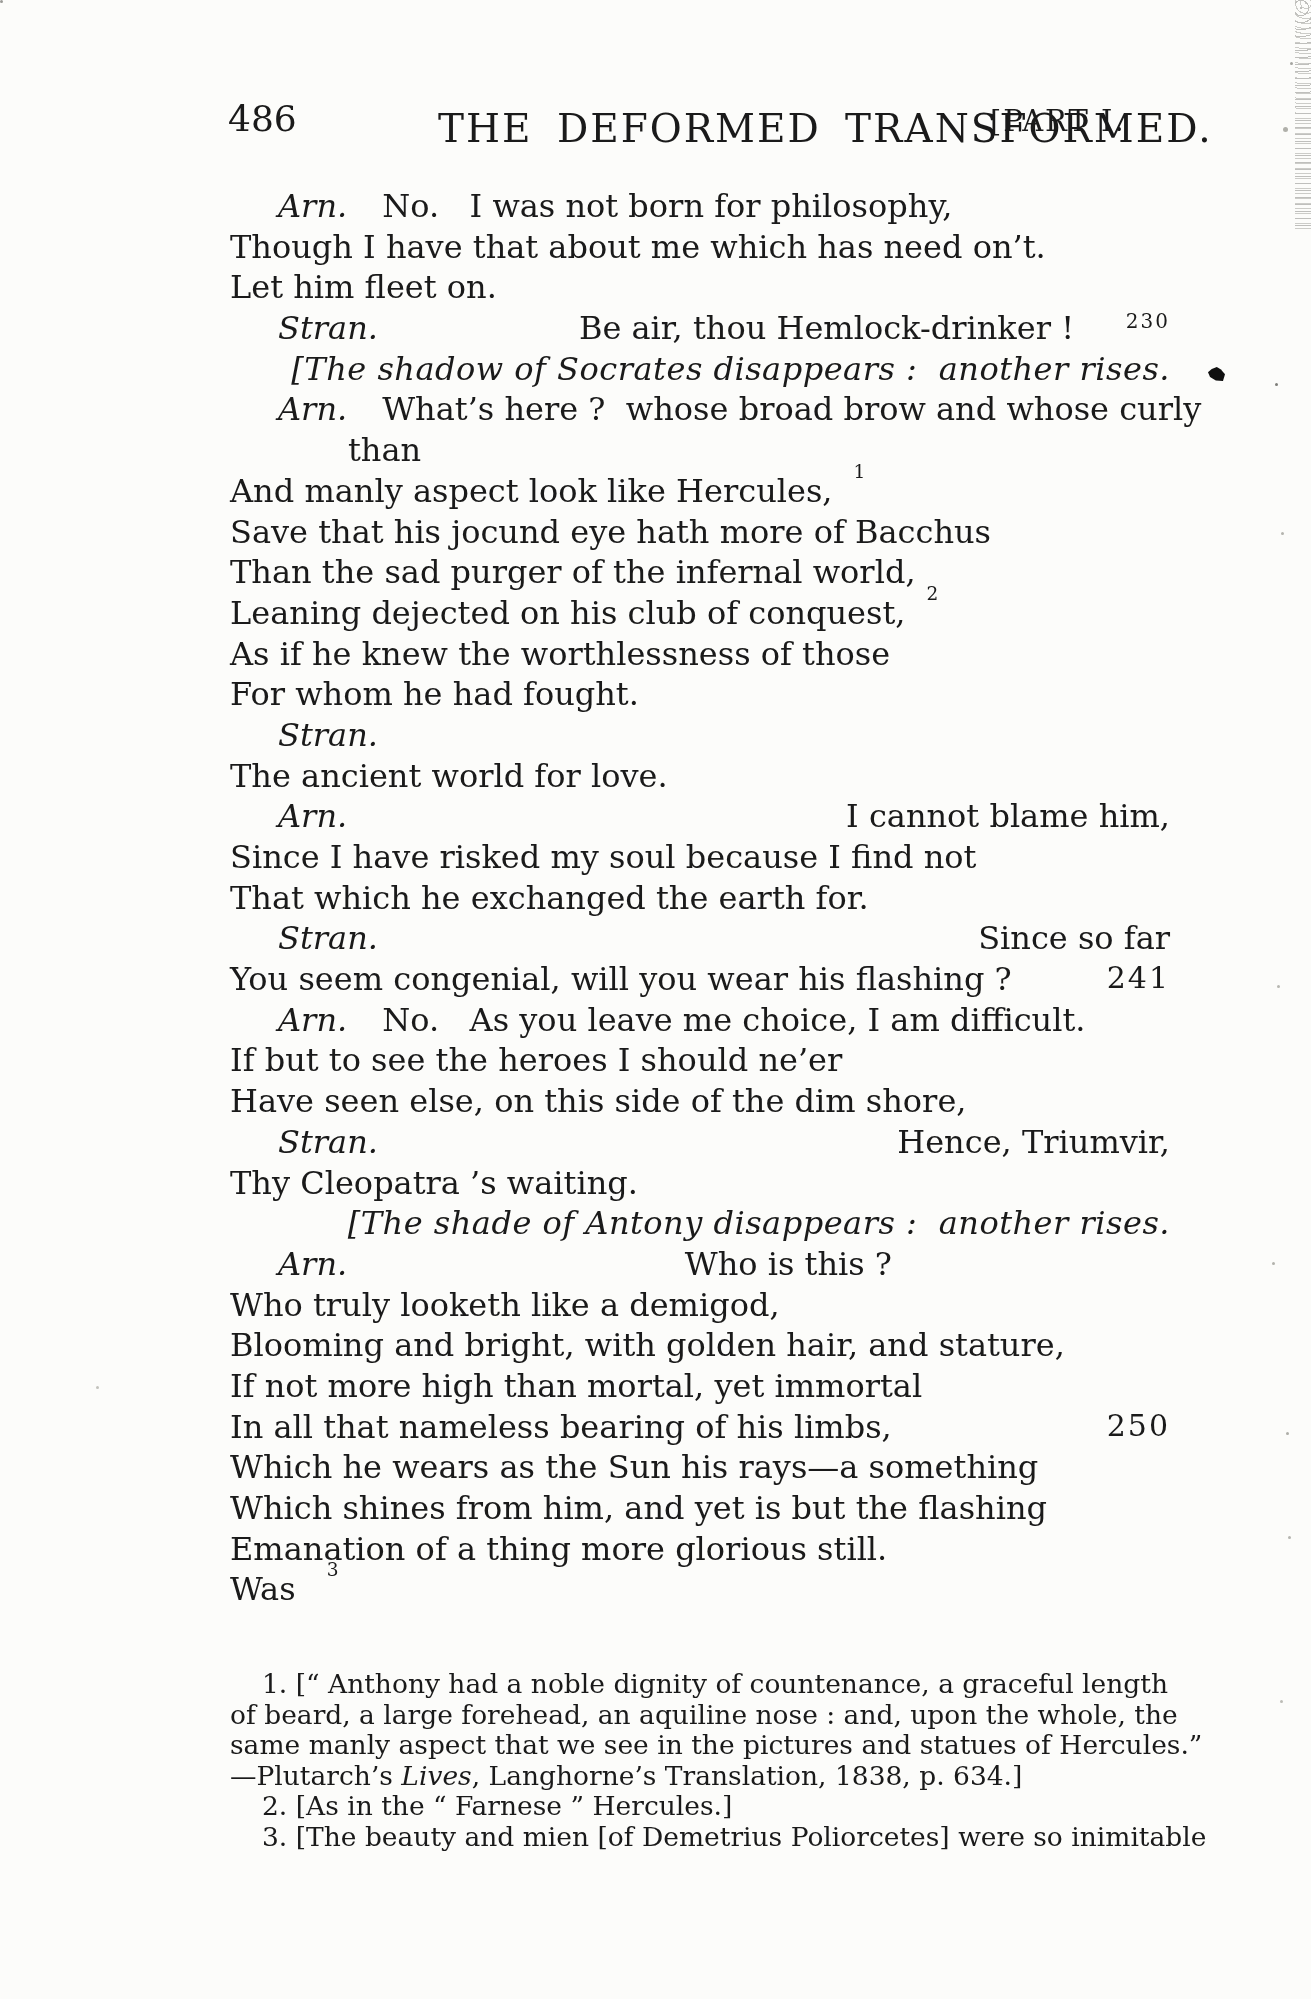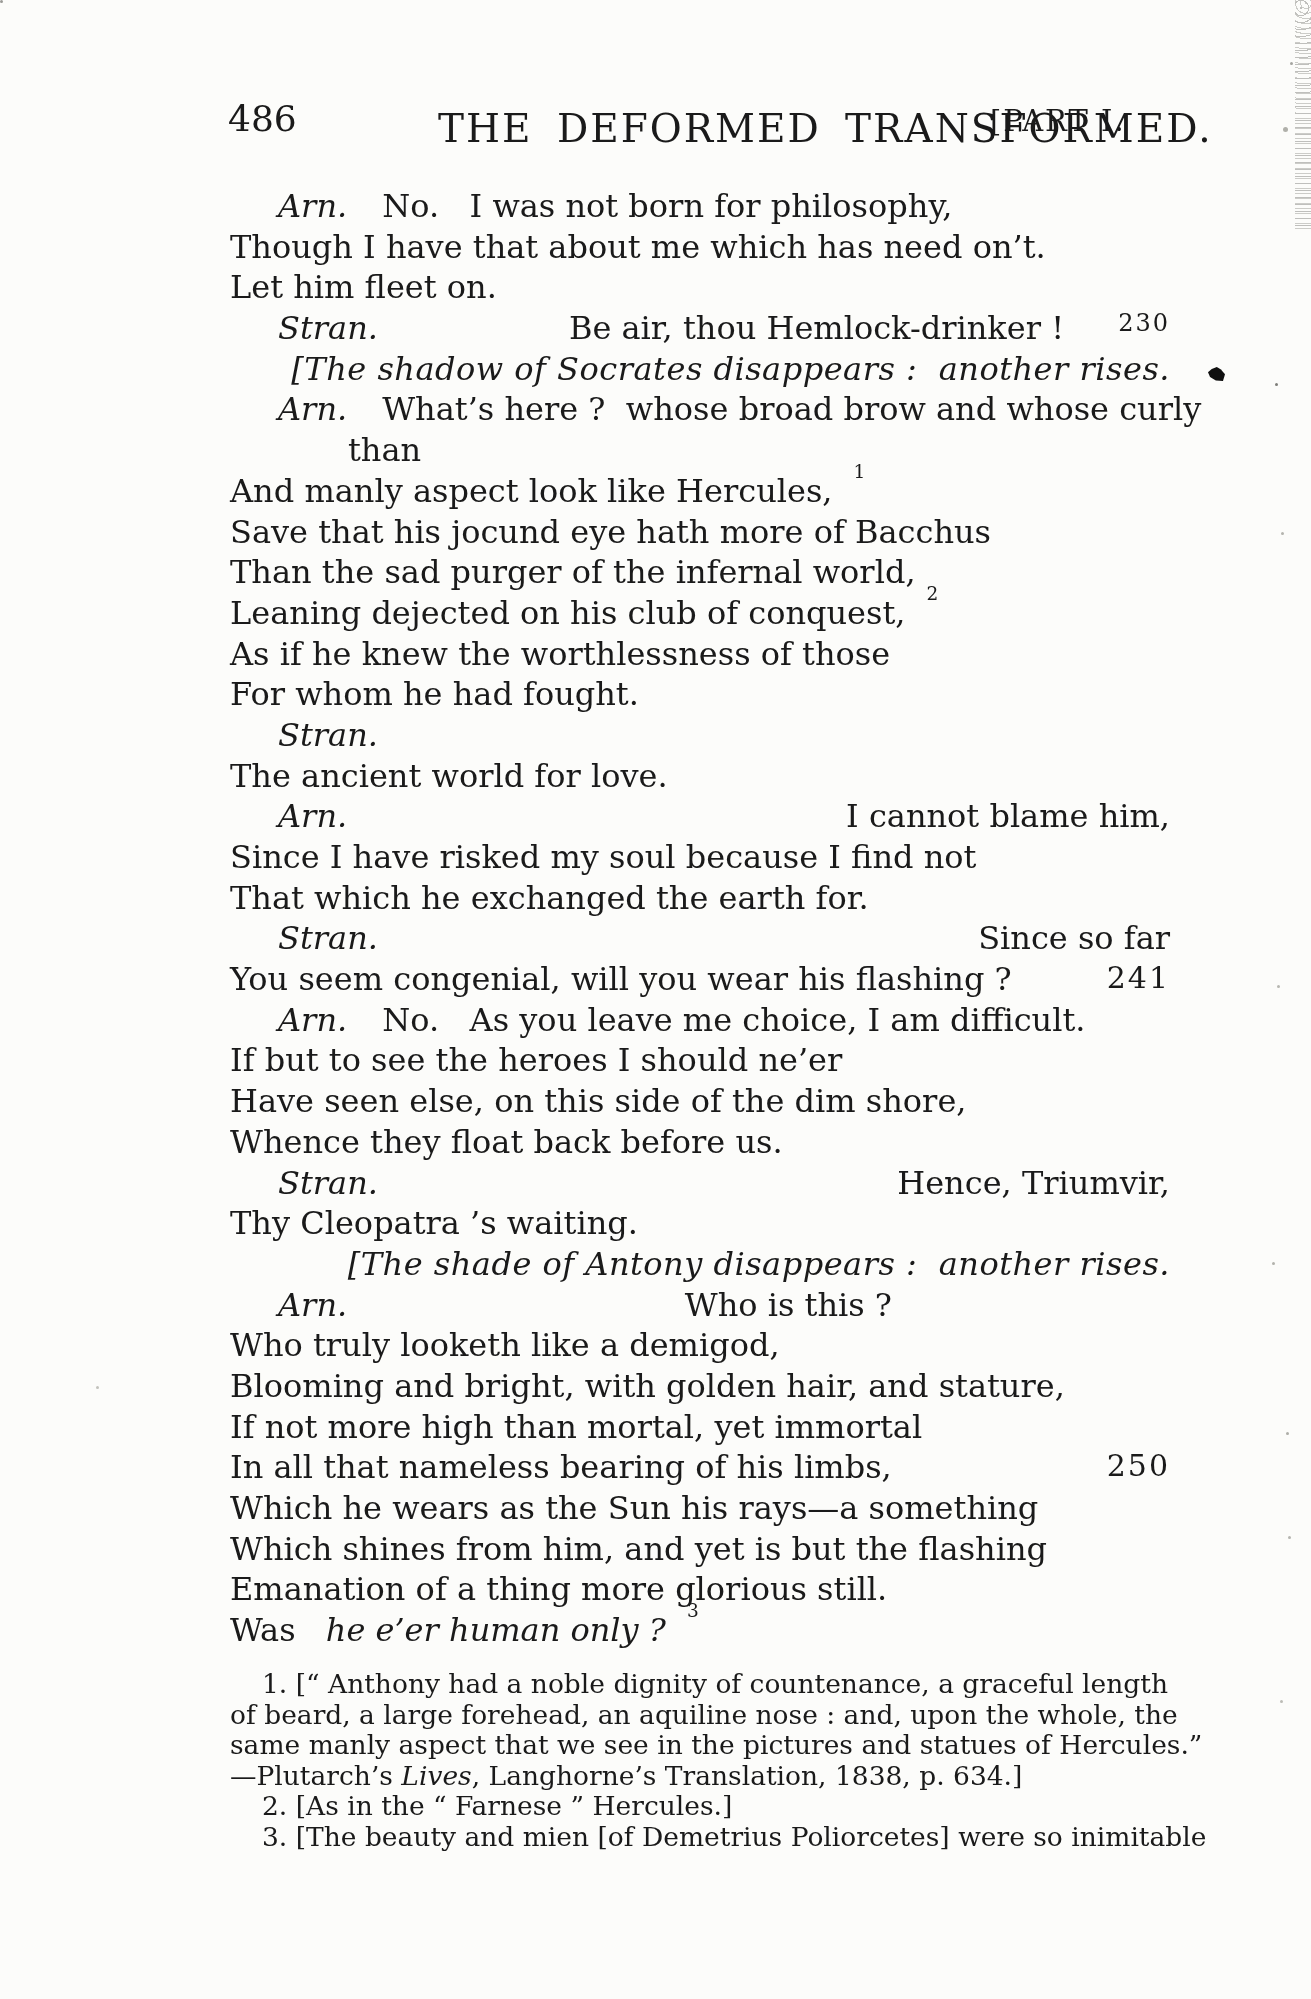--- a/index.html
+++ b/index.html
@@ -20,21 +20,21 @@
   .verse{position:absolute;left:230px;top:187px;width:940px;font-size:32px;}
   .ln{display:flex;align-items:flex-start;height:40.7px;white-space:pre;gap:20px;}
   .ln span{white-space:pre;}
   .speaker{font-style:italic;margin-right:15px;}
   .ind{padding-left:48px;}
   .hang{padding-left:118px;}
   .sd{justify-content:flex-end;font-style:italic;}
   .sd-gap{letter-spacing:0.5px;}
   .endr{margin-left:auto;}
   .mid{margin-left:auto;margin-right:278px;}
-  .lineno{margin-left:30px;min-width:56px;text-align:right;font-size:24px;letter-spacing:2px;}
+  .lineno{margin-left:20px;min-width:56px;text-align:right;font-size:20px;letter-spacing:2px;}
   .lineno-far{margin-left:auto;font-size:30px;letter-spacing:2px;}
   sup.fnref{font-size:0.58em;line-height:0;vertical-align:super;margin-left:1px;}
   .it{font-style:italic;}
   
   .fns{position:absolute;left:230px;top:1668px;width:950px;font-size:26.5px;}
   .fnl{height:30.6px;white-space:pre;}
   .fni{padding-left:32px;}
   
   .blot{
     position:absolute;left:1208px;top:367px;width:17px;height:14px;
@@ -86,33 +86,32 @@
     <div class="ln ind"><span class="speaker">Stran.</span></div>
     <div class="ln"><span>The ancient world for love.</span></div>
     <div class="ln ind"><span class="speaker">Arn.</span><span class="endr">I cannot blame him,</span></div>
     <div class="ln"><span>Since I have risked my soul because I find not</span></div>
     <div class="ln"><span>That which he exchanged the earth for.</span></div>
     <div class="ln ind"><span class="speaker">Stran.</span><span class="endr">Since so far</span></div>
     <div class="ln"><span>You seem congenial, will you wear his flashing ?</span><span class="lineno-far">241</span></div>
     <div class="ln ind"><span class="speaker">Arn.</span><span>No.   As you leave me choice, I am difficult.</span></div>
     <div class="ln"><span>If but to see the heroes I should ne’er</span></div>
     <div class="ln"><span>Have seen else, on this side of the dim shore,</span></div>
-    <div class="ln"><span>Whence they float back before us.</span></div>
     <div class="ln ind"><span class="speaker">Stran.</span><span class="endr">Hence, Triumvir,</span></div>
     <div class="ln"><span>Thy Cleopatra ’s waiting.</span></div>
     <div class="ln sd"><span class="sd-gap">[The shade of Antony disappears :  another rises.</span></div>
     <div class="ln ind"><span class="speaker">Arn.</span><span class="mid">Who is this ?</span></div>
     <div class="ln"><span>Who truly looketh like a demigod,</span></div>
     <div class="ln"><span>Blooming and bright, with golden hair, and stature,</span></div>
     <div class="ln"><span>If not more high than mortal, yet immortal</span></div>
     <div class="ln"><span>In all that nameless bearing of his limbs,</span><span class="lineno-far">250</span></div>
     <div class="ln"><span>Which he wears as the Sun his rays—a something</span></div>
     <div class="ln"><span>Which shines from him, and yet is but the flashing</span></div>
     <div class="ln"><span>Emanation of a thing more glorious still.</span></div>
-    <div class="ln"><span>Was </span><span class="it">he e’er human only ?</span><sup class="fnref">3</sup></div>
+    <div class="ln"><span>Was </span><sup class="fnref">3</sup></div>
   </div>
 
   <div class="fns">
     <div class="fnl fni">1. [“ Anthony had a noble dignity of countenance, a graceful length</div>
     <div class="fnl">of beard, a large forehead, an aquiline nose : and, upon the whole, the</div>
     <div class="fnl">same manly aspect that we see in the pictures and statues of Hercules.”</div>
     <div class="fnl"><span>—Plutarch’s </span><span class="it">Lives</span><span>, Langhorne’s Translation, 1838, p. 634.]</span></div>
     <div class="fnl fni">2. [As in the “ Farnese ” Hercules.]</div>
     <div class="fnl fni">3. [The beauty and mien [of Demetrius Poliorcetes] were so inimitable</div>
   </div>

